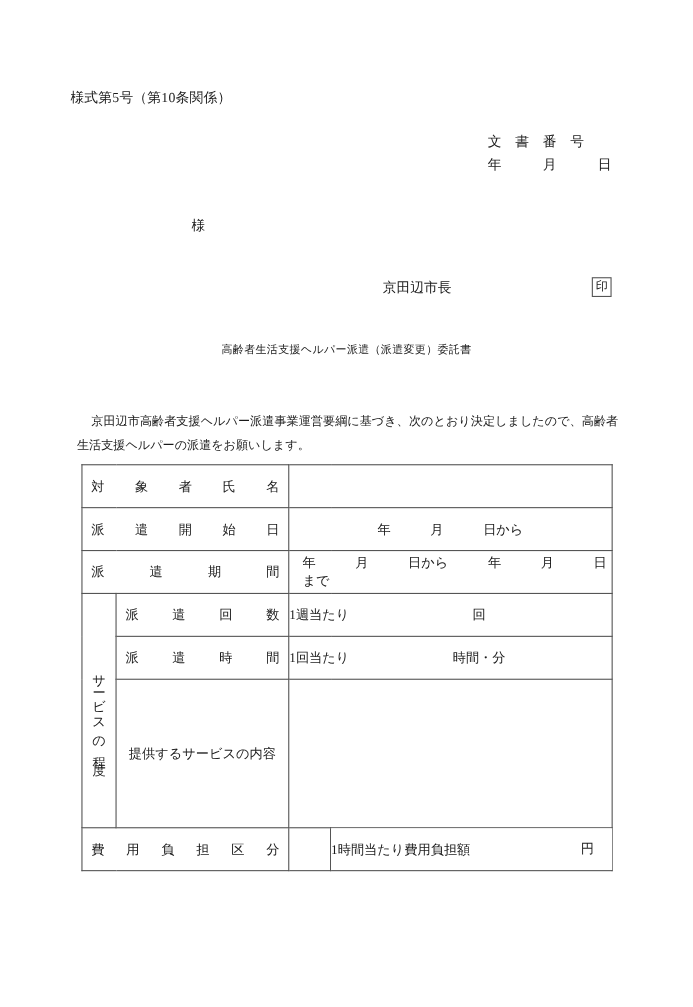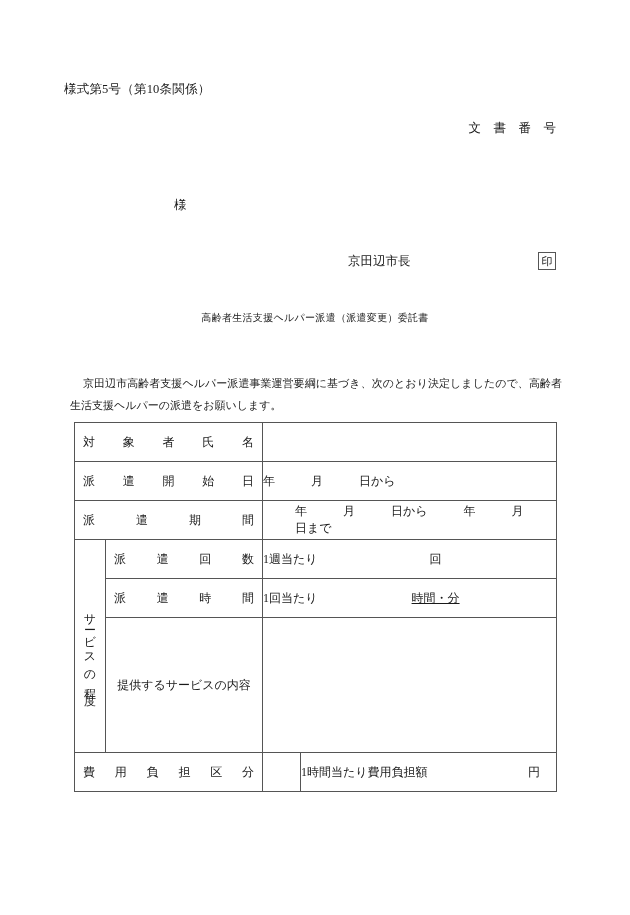--- a/index.html
+++ b/index.html
@@ -32,21 +32,20 @@
     letter-spacing: 0.2px;
     white-space: nowrap;
   }
   .doc-meta {
     position: absolute;
     right: 74px;
     top: 119px;
     text-align: left;
     font-size: 12.5px;
     line-height: 21px;
-    font-family: Liberation Mono, monospace;
   }
   .doc-meta div { white-space: pre; }
 
   .addressee {
     position: absolute;
     left: 174px;
     top: 197px;
     font-size: 12.5px;
   }
 
@@ -173,20 +172,21 @@
 </style>
 </head>
 <body>
 
 <div class="page">
 
   <div class="form-no">様式第5号（第10条関係）</div>
 
   <div class="doc-meta">
     <div>文　書　番　号</div>
+    <div>年　　　月　　　日</div>
   </div>
 
   <div class="addressee">様</div>
 
   <div class="issuer-row">
     <span class="issuer-name">京田辺市長</span>
     <span class="seal-box">印</span>
   </div>
 
   <div class="doc-title">高齢者生活支援ヘルパー派遣（派遣変更）委託書</div>
@@ -218,33 +218,33 @@
       <tr>
         <td class="lbl row-h-std" colspan="2">
           <span class="spread">
             <span>派</span>
             <span>遣</span>
             <span>開</span>
             <span>始</span>
             <span>日</span>
           </span>
         </td>
-        <td class="val" colspan="2" style="">年　　　月　　　日から</td>
+        <td class="val" colspan="2" style="text-align:center;">年　　　月　　　日から</td>
       </tr>
 
       <tr>
         <td class="lbl row-h-std" colspan="2">
           <span class="spread">
             <span>派</span>
             <span>遣</span>
             <span>期</span>
             <span>間</span>
           </span>
         </td>
-        <td class="val" colspan="2" style="padding-left:32px;">年　　　月　　　日から　　　年　　　月　　　日まで</td>
+        <td class="val" colspan="2" style="padding-left:12px;">年　　　月　　　日から　　　年　　　月　　　日まで</td>
       </tr>
 
       <tr>
         <td class="vcell" rowspan="3">
           <div class="vert-label">サービスの程度</div>
         </td>
         <td class="lbl row-h-std">
           <span class="spread">
             <span>派</span>
             <span>遣</span>
@@ -260,21 +260,21 @@
       <tr>
         <td class="lbl row-h-std">
           <span class="spread">
             <span>派</span>
             <span>遣</span>
             <span>時</span>
             <span>間</span>
           </span>
         </td>
         <td class="val" colspan="2">
-          <span>1回当たり</span><span class="inline-unit" style="margin-left:94px;text-decoration:underline;">時間・分</span>
+          <span>1回当たり</span><span class="inline-unit" style="margin-left:94px;">時間・分</span>
         </td>
       </tr>
 
       <tr>
         <td class="svc-content-label row-h-big">提供するサービスの内容</td>
         <td class="val topcell" colspan="2"></td>
       </tr>
 
       <tr>
         <td class="lbl row-h-std" colspan="2">

